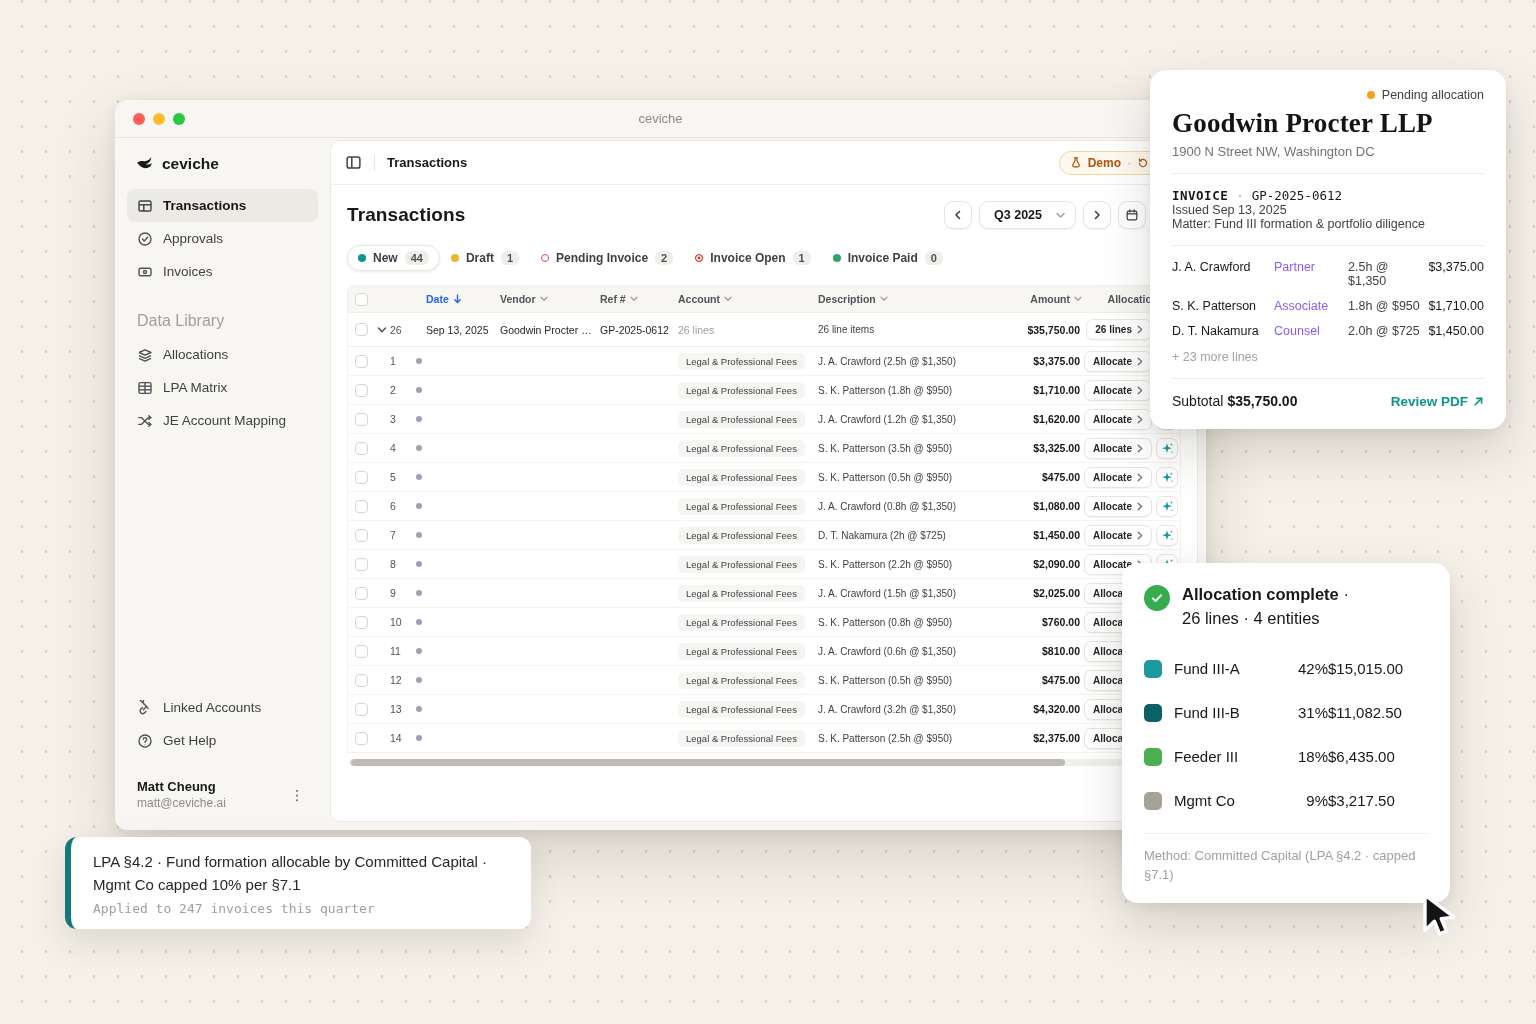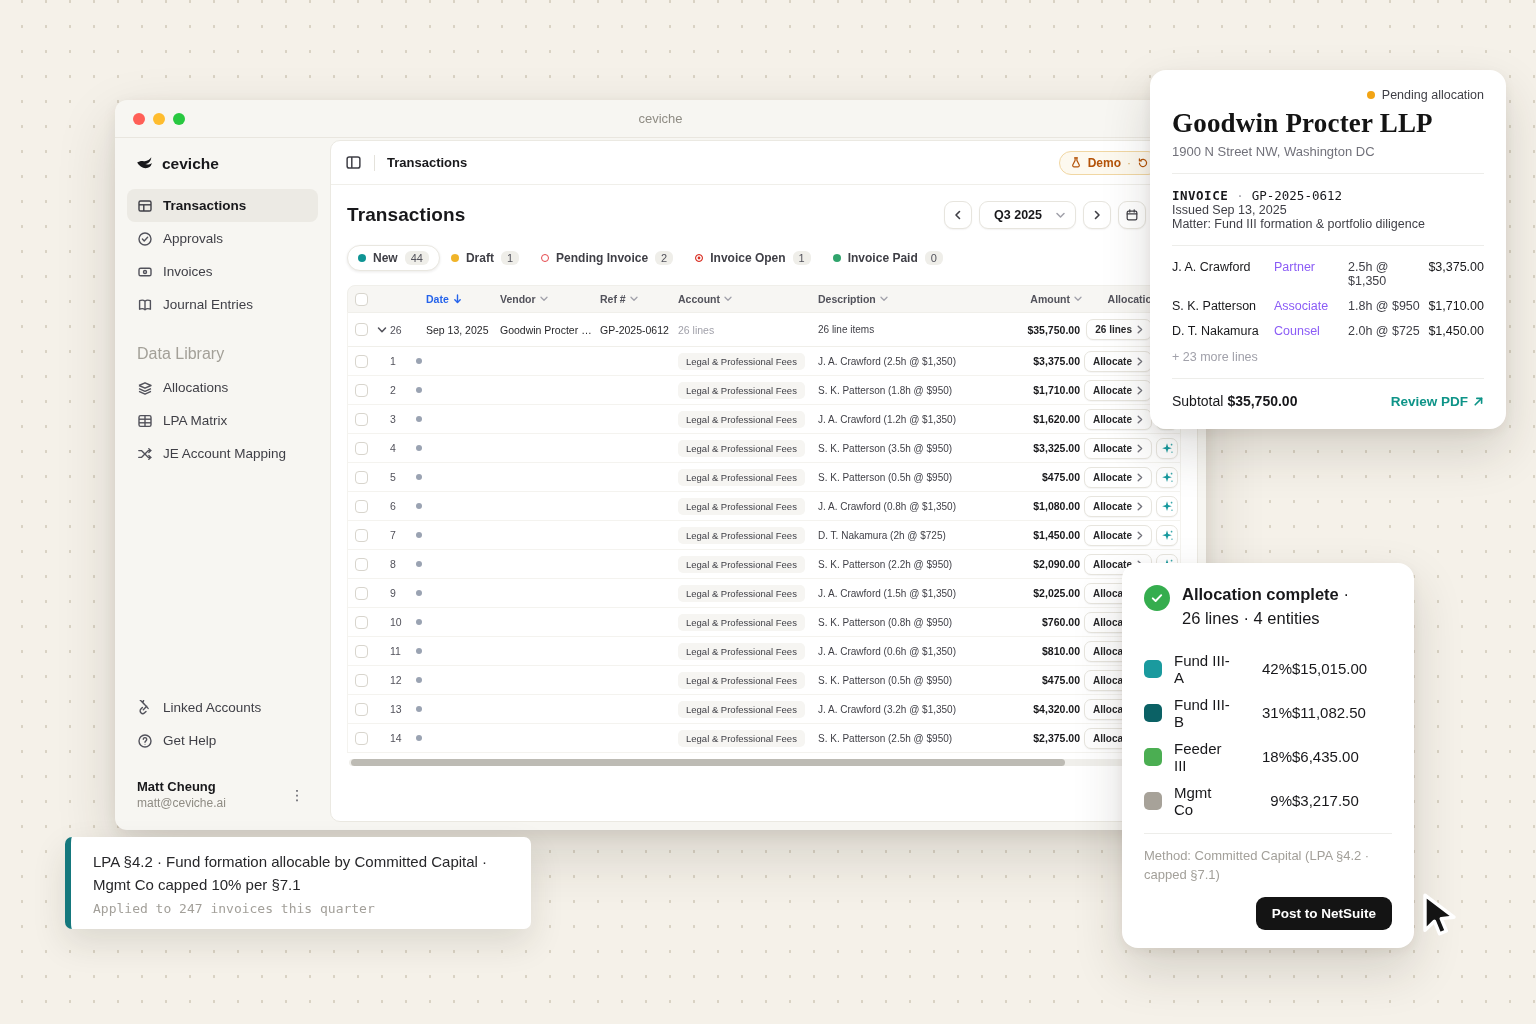--- a/index.html
+++ b/index.html
@@ -55,21 +55,21 @@
   .icon-btn{width:28px;height:28px;border:1px solid #e7e5de;background:#fff;border-radius:9px;display:flex;align-items:center;justify-content:center;cursor:pointer;box-shadow:0 1px 1.5px rgba(30,25,15,.05);}
   .select-btn{height:28px;border:1px solid #e7e5de;background:#fff;border-radius:9px;display:flex;align-items:center;gap:14px;padding:0 10px 0 14px;font-size:12.5px;font-weight:600;color:#18181b;cursor:pointer;box-shadow:0 1px 1.5px rgba(30,25,15,.05);}
 
   .chips-row{display:flex;align-items:center;margin-top:16px;}
   .chip{display:flex;align-items:center;gap:7px;padding:5px 10px;border-radius:999px;font-size:12px;font-weight:600;color:#3f3f46;border:1px solid transparent;cursor:pointer;}
   .chip.active{background:#fff;border-color:#e9e7e0;box-shadow:0 1px 3px rgba(30,25,15,.09);}
   .chip-dot{width:8px;height:8px;border-radius:50%;flex:0 0 8px;}
   .chip-dot.filled{background:var(--c);}
   .chip-dot.ring{border:1.6px solid var(--c);}
   .chip-dot.target{background:var(--c);border:1px solid var(--c);box-shadow:inset 0 0 0 1.6px #fff;}
-  .chip-count{background:#efeee9;border-radius:6px;padding:1px 6px;font-size:11px;font-weight:400;color:#52525b;}
+  .chip-count{background:#efeee9;border-radius:6px;padding:1px 6px;font-size:11px;font-weight:700;color:#52525b;}
 
   
   .table{margin-top:14px;flex:1;display:flex;flex-direction:column;min-height:0;}
   .trow{display:grid;grid-template-columns:26px 16px 22px 14px 74px 100px 78px 140px 1fr 84px 94px;align-items:center;}
   .t-head{background:#f7f6f3;border:1px solid #f0efea;border-radius:8px 8px 0 0;height:28px;font-size:10.5px;font-weight:600;color:#52525b;}
   .th{display:flex;align-items:center;gap:4px;}
   .th.sorted{color:#2563eb;}
   .th.right{justify-content:flex-end;padding-right:4px;}
   .t-body{border-left:1px solid #f4f3ef;border-right:1px solid #f4f3ef;}
   .trow.parent{height:34px;border-bottom:1px solid #f0efea;font-size:10.5px;}
@@ -111,38 +111,38 @@
   .inv-item .rl{color:#8b5cf6;}
   .inv-item .rt{color:#3f3f46;}
   .inv-item .am{color:#18181b;text-align:right;}
   .inv-more{font-size:12.5px;color:#a1a1aa;margin-top:12px;}
   .inv-footer{display:flex;align-items:center;}
   .inv-subtotal{font-size:14px;color:#18181b;}
   .inv-subtotal b{font-weight:700;margin-left:4px;}
   .review-link{margin-left:auto;display:flex;align-items:center;gap:5px;color:#0e9488;font-size:13.5px;font-weight:600;cursor:pointer;}
 
   
-  .alloc-card{position:absolute;left:1122px;top:563px;width:292px;border-radius:16px;background:#fff;box-shadow:0 22px 50px rgba(45,38,24,.16),0 4px 12px rgba(45,38,24,.06);padding:20px 22px 18px;}
+  .alloc-card{position:absolute;left:1122px;top:563px;width:328px;border-radius:16px;background:#fff;box-shadow:0 22px 50px rgba(45,38,24,.16),0 4px 12px rgba(45,38,24,.06);padding:20px 22px 18px;}
   .ac-header{display:flex;gap:12px;}
   .check-circle{width:26px;height:26px;border-radius:50%;background:#35ad4e;flex:0 0 26px;display:flex;align-items:center;justify-content:center;margin-top:2px;}
   .ac-title{font-size:16.5px;line-height:1.45;color:#18181b;}
   .ac-title b{font-weight:700;}
   .ac-title .dim{color:#18181b;}
   .ac-rows{margin-top:16px;display:flex;flex-direction:column;}
   .ac-row{display:grid;grid-template-columns:30px 1fr 58px 100px;align-items:center;height:44px;font-size:15px;color:#18181b;}
   .swatch{width:18px;height:18px;border-radius:5px;}
   .ac-pct{text-align:right;}
   .ac-amt{text-align:left;}
   .ac-hr{border:none;border-top:1px solid #ededea;margin:10px 0 12px;}
   .ac-method{font-size:13px;line-height:1.5;color:#a3a09a;}
   .ac-cta-row{display:flex;justify-content:flex-end;margin-top:12px;}
   .cta-btn{background:#141414;color:#fff;border:none;border-radius:9px;padding:9px 16px;font-size:13.5px;font-weight:600;font-family:inherit;cursor:pointer;}
 
   
-  .callout{position:absolute;left:65px;top:837px;width:466px;background:#fff;border-radius:7px;border-left:6px solid #15787d;box-shadow:0 14px 34px rgba(45,38,24,.12);padding:14px 22px 13px;}
+  .callout{position:absolute;left:65px;top:837px;width:466px;background:#fff;border-radius:12px;border-left:6px solid #15787d;box-shadow:0 14px 34px rgba(45,38,24,.12);padding:14px 22px 13px;}
   .callout-text{font-size:15px;line-height:1.5;color:#27272a;}
   .callout-sub{font-family:"DejaVu Sans Mono", monospace;font-size:13px;color:#a3a09a;margin-top:5px;}
 
   .cursor{position:absolute;left:1414px;top:890px;pointer-events:none;}
 </style>
 </head>
 <body>
 
 <div class="app-window">
 
@@ -187,29 +187,20 @@
         <span>Approvals</span>
       </div>
       <div class="nav-item">
         <span class="ic">
             <svg width="16" height="16" viewBox="0 0 16 16" fill="none" stroke="#52525b" stroke-width="1.4">
               <rect x="2" y="4.2" width="12" height="7.6" rx="1.6"></rect>
               <circle cx="8" cy="8" r="1.5"></circle>
             </svg>
           </span>
         <span>Invoices</span>
-      </div>
-      <div class="nav-item">
-        <span class="ic">
-            <svg width="16" height="16" viewBox="0 0 16 16" fill="none" stroke="#52525b" stroke-width="1.4" stroke-linejoin="round">
-              <path d="M8 4.2 C6.6 3 4.2 3 2.6 3.7 V12.2 C4.2 11.5 6.6 11.5 8 12.7 C9.4 11.5 11.8 11.5 13.4 12.2 V3.7 C11.8 3 9.4 3 8 4.2 Z"></path>
-              <line x1="8" y1="4.4" x2="8" y2="12.4"></line>
-            </svg>
-          </span>
-        <span>Journal Entries</span>
       </div>
 
       <div class="section-label">Data Library</div>
 
       <div class="nav-item">
         <span class="ic">
             <svg width="16" height="16" viewBox="0 0 16 16" fill="none" stroke="#52525b" stroke-width="1.4" stroke-linejoin="round">
               <polyline points="2,5.5 8,2.8 14,5.5 8,8.2 2,5.5"></polyline>
               <polyline points="2,8.6 8,11.3 14,8.6"></polyline>
               <polyline points="2,11.4 8,14.1 14,11.4"></polyline>
@@ -1080,23 +1071,20 @@
       <div class="ac-row">
         <span class="swatch" style="background: rgb(167, 162, 153);"></span>
         <span>Mgmt Co</span>
         <span class="ac-pct">9%</span>
         <span class="ac-amt">$3,217.50</span>
       </div>
     </div>
 
   <hr class="ac-hr">
   <div class="ac-method">Method: Committed Capital (LPA §4.2 · capped §7.1)</div>
-  <div class="ac-cta-row">
-    <button class="cta-btn">Post to NetSuite</button>
-  </div>
 </div>
 
 <div class="callout">
   <div class="callout-text">LPA §4.2  ·  Fund formation allocable by Committed Capital  ·  Mgmt Co capped 10% per §7.1</div>
   <div class="callout-sub">Applied to 247 invoices this quarter</div>
 </div>
 
 <div class="cursor">
   <svg width="46" height="54" viewBox="0 0 23 27">
       <path d="M5.5 2.6 v17.6 l4.7-4.6 2.6 6.3 3.4-1.4-2.6-6.2 6.4-.7 Z" fill="#141414" stroke="#fff" stroke-width="1.7" stroke-linejoin="round"></path>

